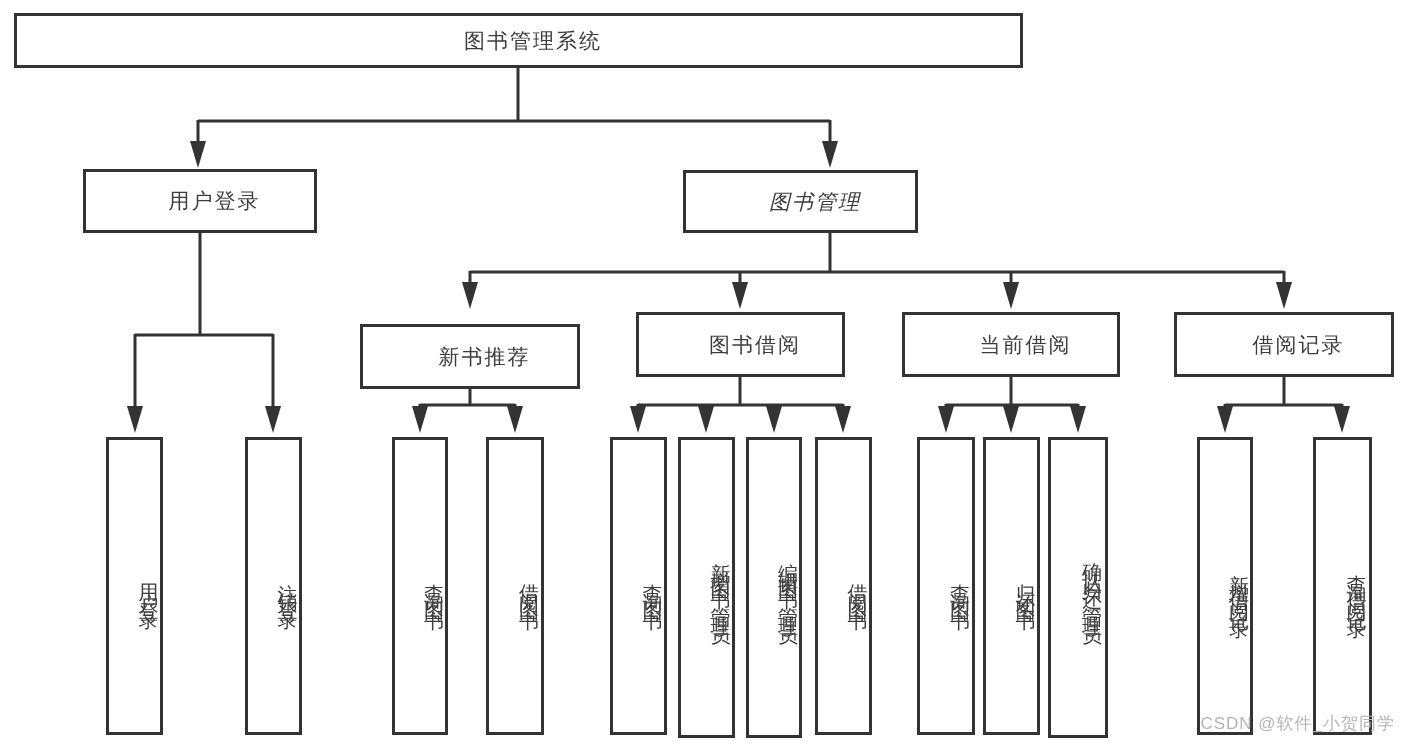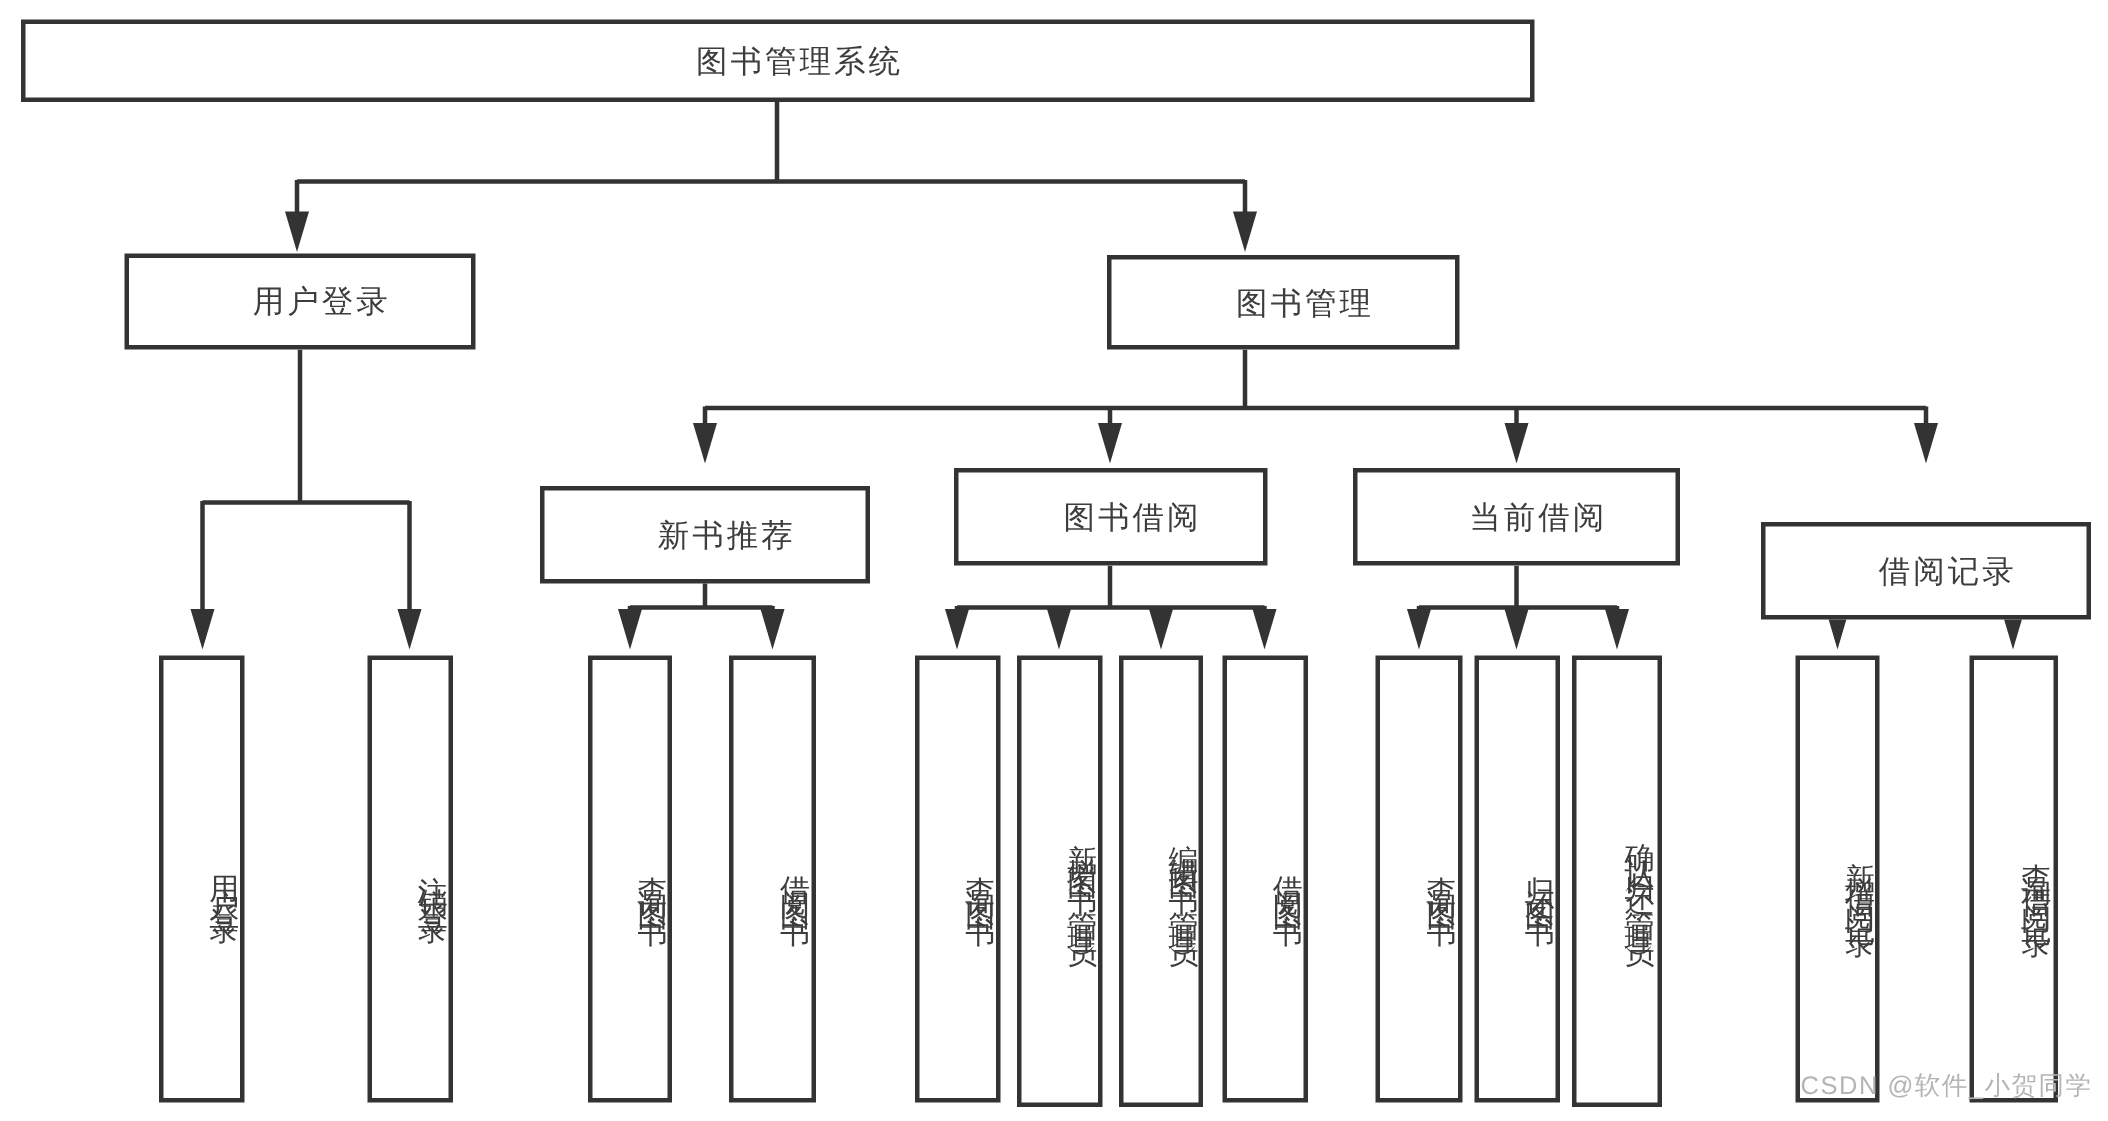--- a/index.html
+++ b/index.html
@@ -56,26 +56,26 @@
       <polygon points="1003,406 1019,406 1011,433"></polygon>
       <polygon points="1070,406 1086,406 1078,433"></polygon>
       <polygon points="1217,406 1233,406 1225,433"></polygon>
       <polygon points="1334,406 1350,406 1342,433"></polygon>
     </g>
   </svg>
 
   <div class="node" style="left:14px;top:13px;width:1009px;height:55px;">图书管理系统</div>
 
   <div class="node" style="left:83px;top:169px;width:234px;height:64px;">用户登录</div>
-  <div class="node" style="left:738px;top:170px;width:235px;height:63px;">图书管理</div>
+  <div class="node" style="left:683px;top:170px;width:235px;height:63px;font-style:italic;">图书管理</div>
 
   <div class="node" style="left:360px;top:324px;width:220px;height:65px;">新书推荐</div>
   <div class="node" style="left:902px;top:312px;width:218px;height:65px;">当前借阅</div>
   <div class="node" style="left:636px;top:312px;width:209px;height:65px;">图书借阅</div>
-  <div class="node" style="left:1174px;top:312px;width:220px;height:65px;margin-top:36px;">借阅记录</div>
+  <div class="node" style="left:1174px;top:312px;width:220px;height:65px;">借阅记录</div>
 
   <div class="node leaf" style="left:106px;top:437px;width:57px;height:298px;">用户登录</div>
   <div class="node leaf" style="left:245px;top:437px;width:57px;height:298px;">注销登录</div>
 
   <div class="node leaf" style="left:392px;top:437px;width:56px;height:298px;">查询图书</div>
   <div class="node leaf" style="left:486px;top:437px;width:58px;height:298px;">借阅图书</div>
 
   <div class="node leaf" style="left:610px;top:437px;width:57px;height:298px;">查询图书</div>
   <div class="node leaf" style="left:678px;top:437px;width:57px;height:301px;">新增图书（管理员）</div>
   <div class="node leaf" style="left:746px;top:437px;width:56px;height:301px;">编辑图书（管理员）</div>

